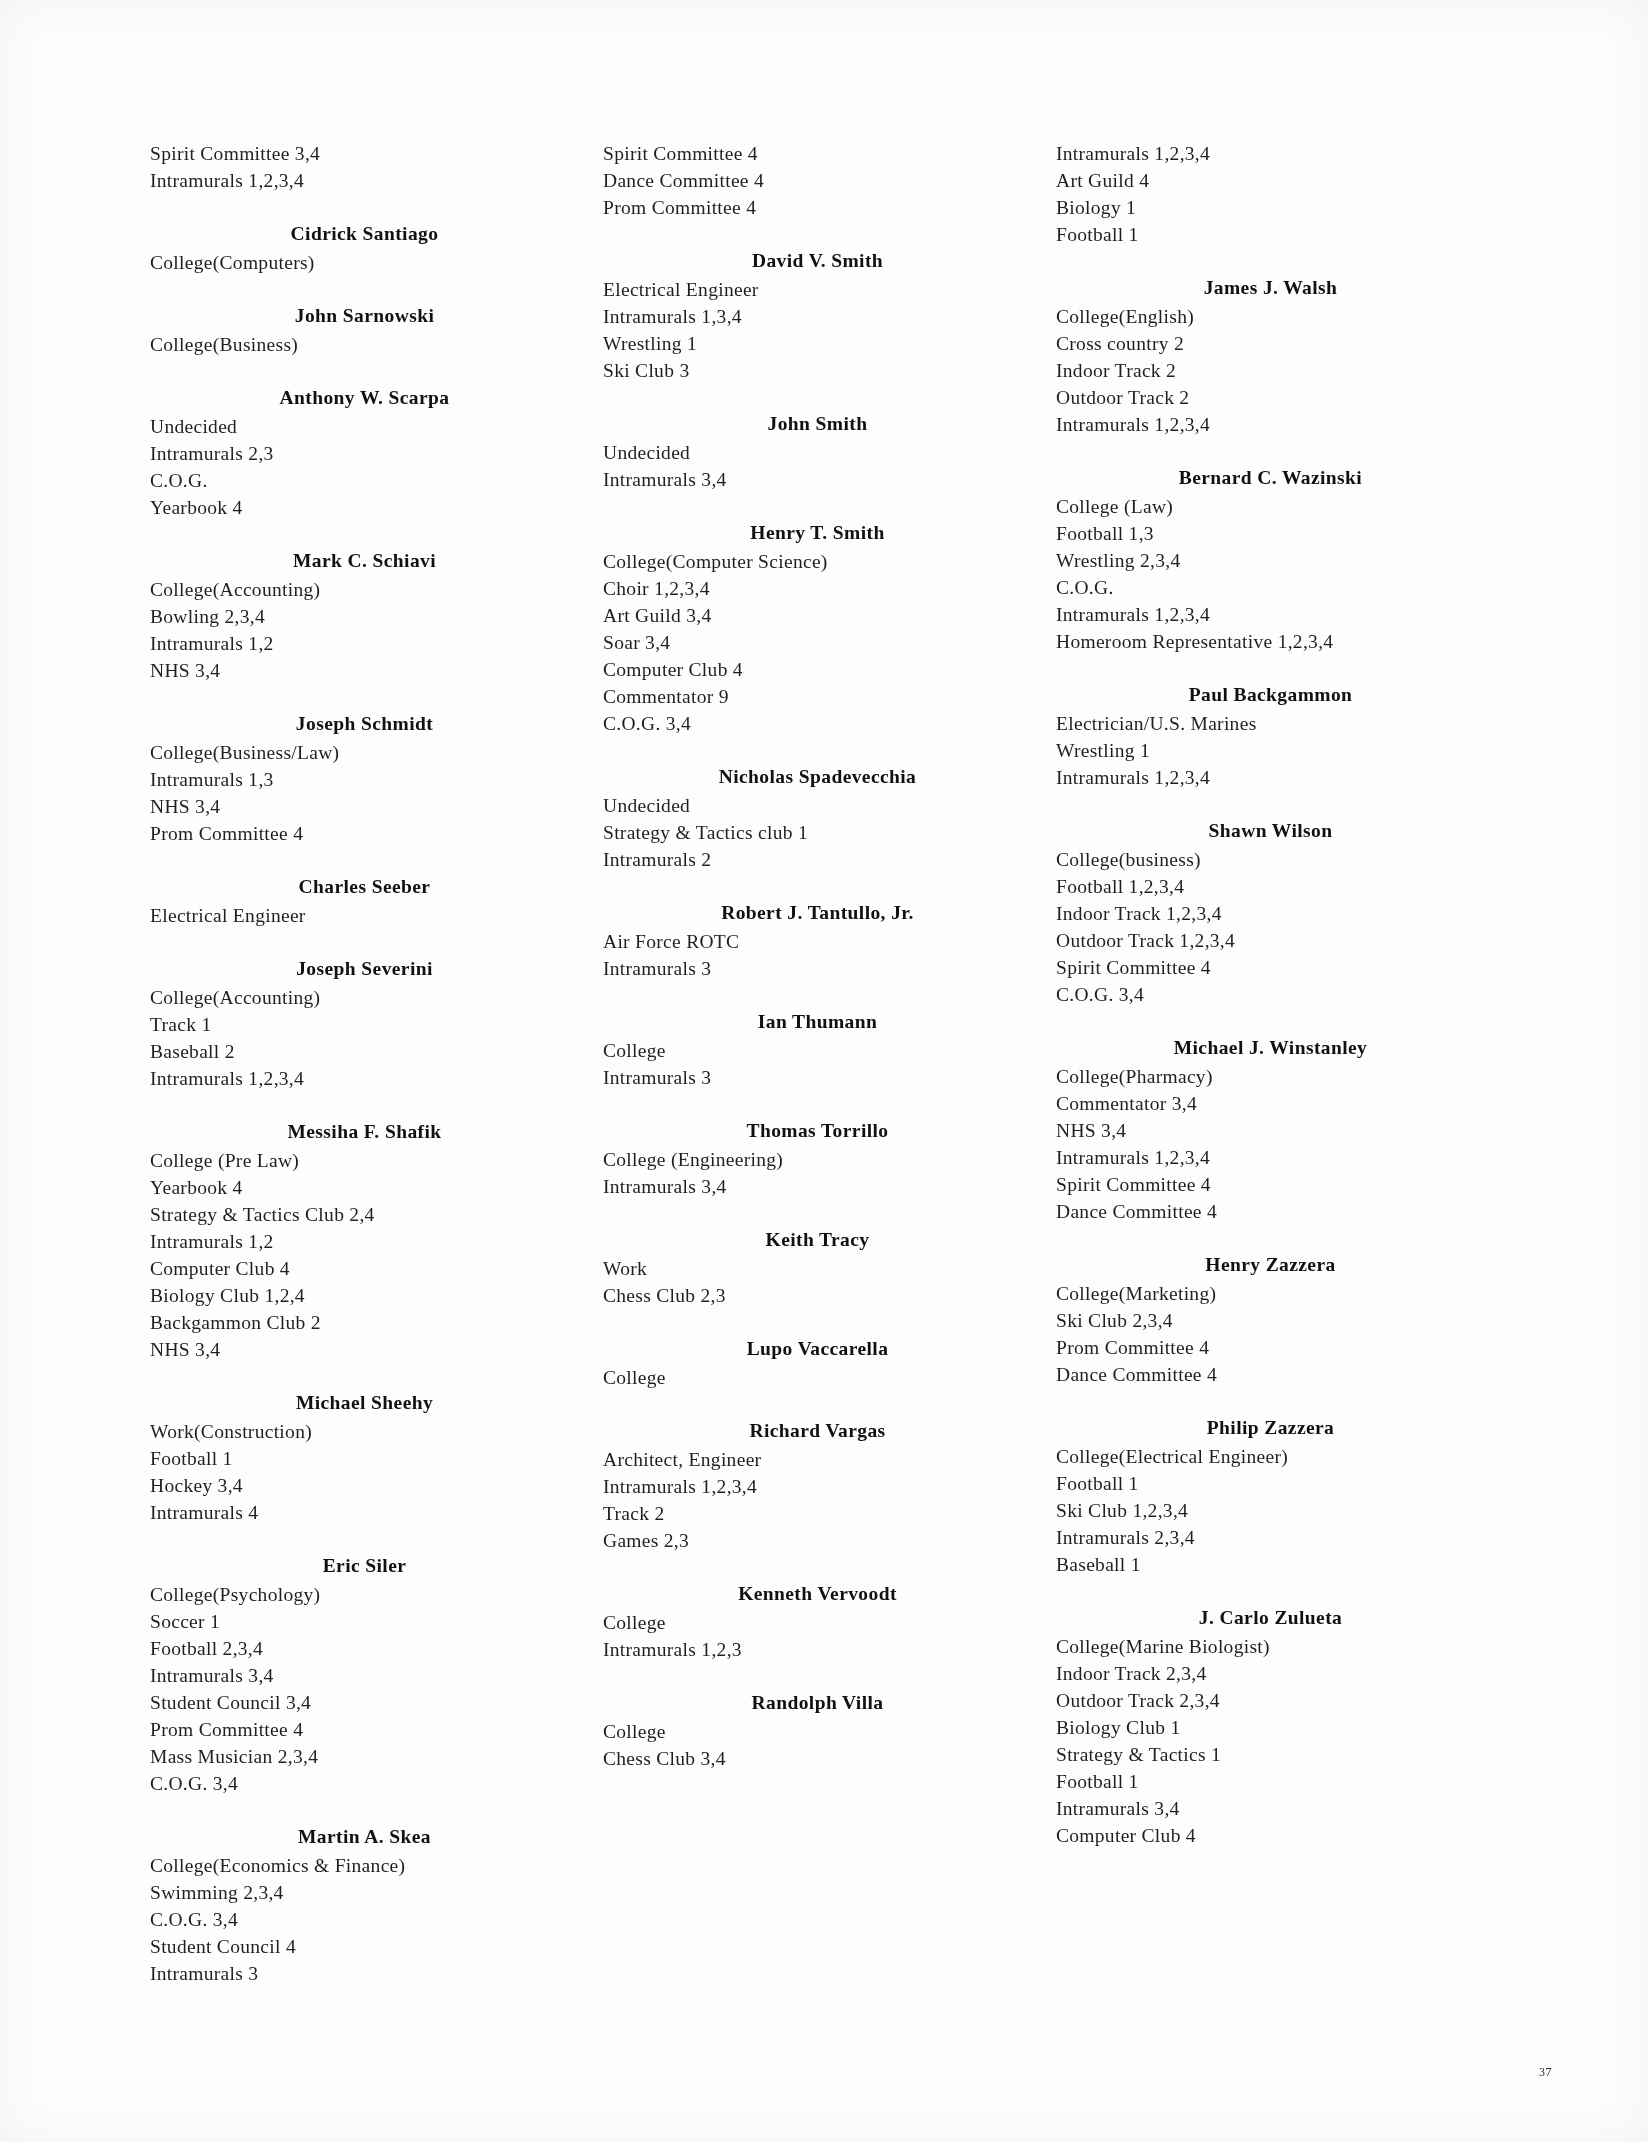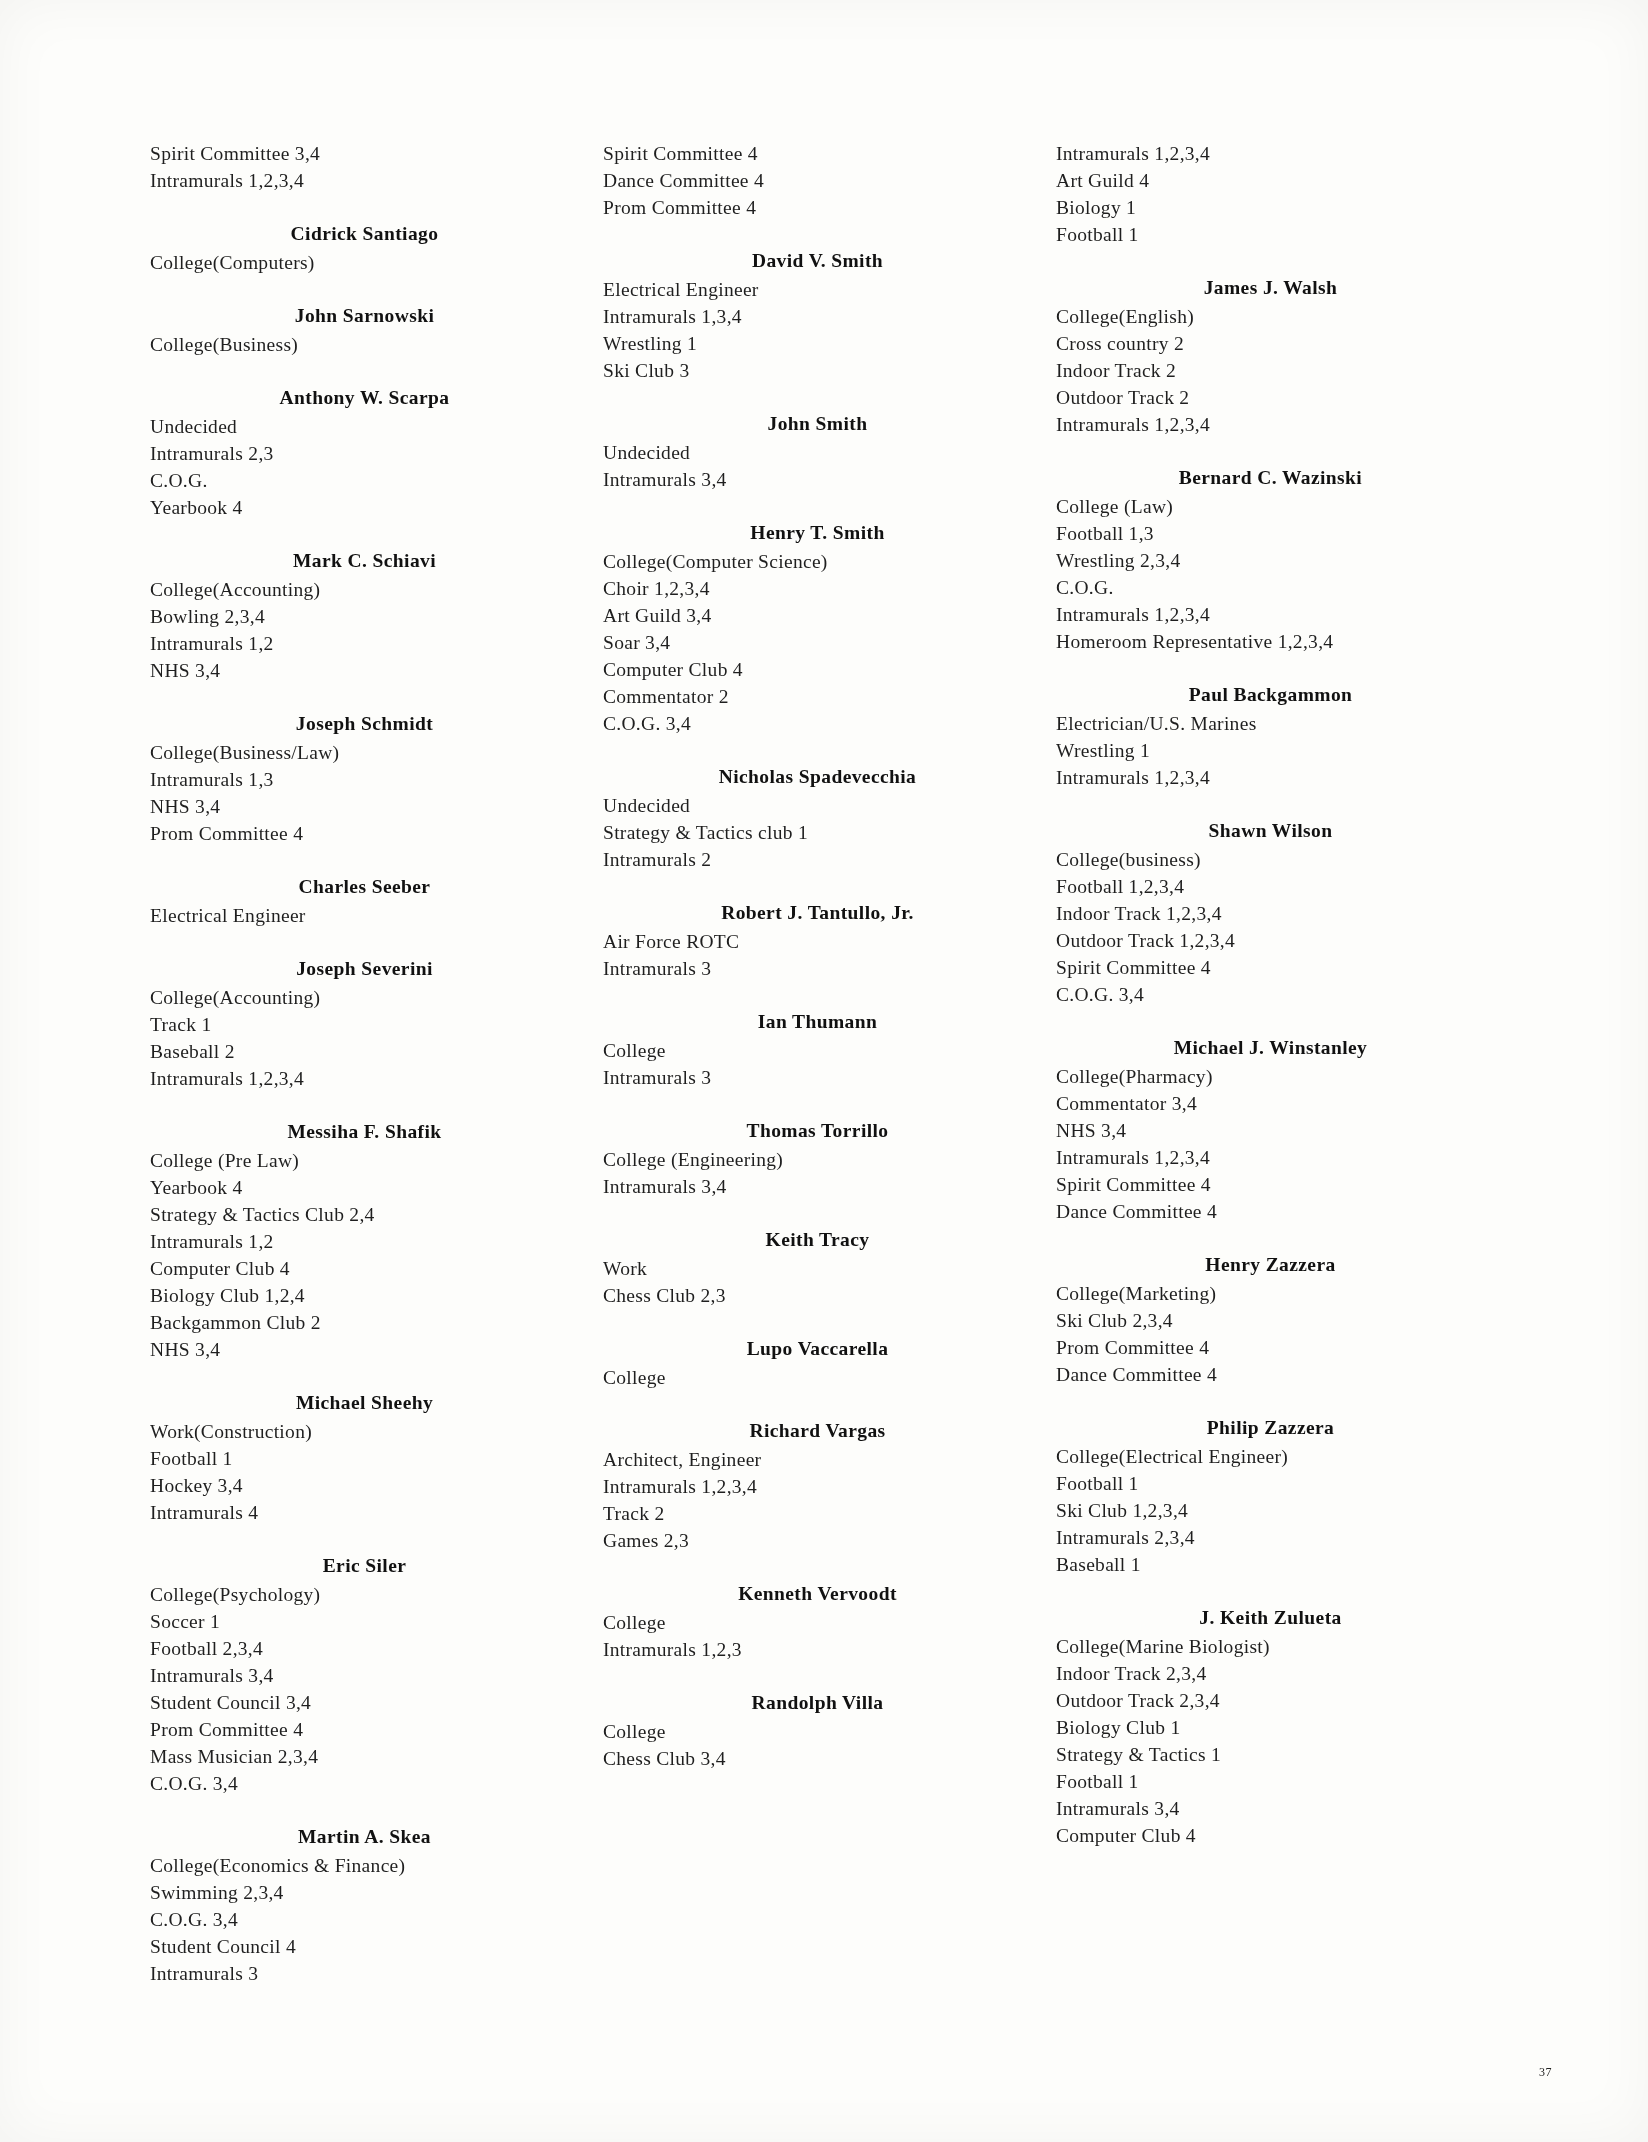--- a/index.html
+++ b/index.html
@@ -179,21 +179,21 @@
           <div class="entry-line">Undecided</div>
           <div class="entry-line">Intramurals 3,4</div>
         </div>
         <div class="entry">
           <div class="entry-name">Henry T. Smith</div>
           <div class="entry-line">College(Computer Science)</div>
           <div class="entry-line">Choir 1,2,3,4</div>
           <div class="entry-line">Art Guild 3,4</div>
           <div class="entry-line">Soar 3,4</div>
           <div class="entry-line">Computer Club 4</div>
-          <div class="entry-line">Commentator 2</div>
+          <div class="entry-line">Commentator 9</div>
           <div class="entry-line">C.O.G. 3,4</div>
         </div>
         <div class="entry">
           <div class="entry-name">Nicholas Spadevecchia</div>
           <div class="entry-line">Undecided</div>
           <div class="entry-line">Strategy &amp; Tactics club 1</div>
           <div class="entry-line">Intramurals 2</div>
         </div>
         <div class="entry">
           <div class="entry-name">Robert J. Tantullo, Jr.</div>
@@ -294,21 +294,21 @@
         </div>
         <div class="entry">
           <div class="entry-name">Philip Zazzera</div>
           <div class="entry-line">College(Electrical Engineer)</div>
           <div class="entry-line">Football 1</div>
           <div class="entry-line">Ski Club 1,2,3,4</div>
           <div class="entry-line">Intramurals 2,3,4</div>
           <div class="entry-line">Baseball 1</div>
         </div>
         <div class="entry">
-          <div class="entry-name">J. Keith Zulueta</div>
+          <div class="entry-name">J. Carlo Zulueta</div>
           <div class="entry-line">College(Marine Biologist)</div>
           <div class="entry-line">Indoor Track 2,3,4</div>
           <div class="entry-line">Outdoor Track 2,3,4</div>
           <div class="entry-line">Biology Club 1</div>
           <div class="entry-line">Strategy &amp; Tactics 1</div>
           <div class="entry-line">Football 1</div>
           <div class="entry-line">Intramurals 3,4</div>
           <div class="entry-line">Computer Club 4</div>
         </div>
       </div>

